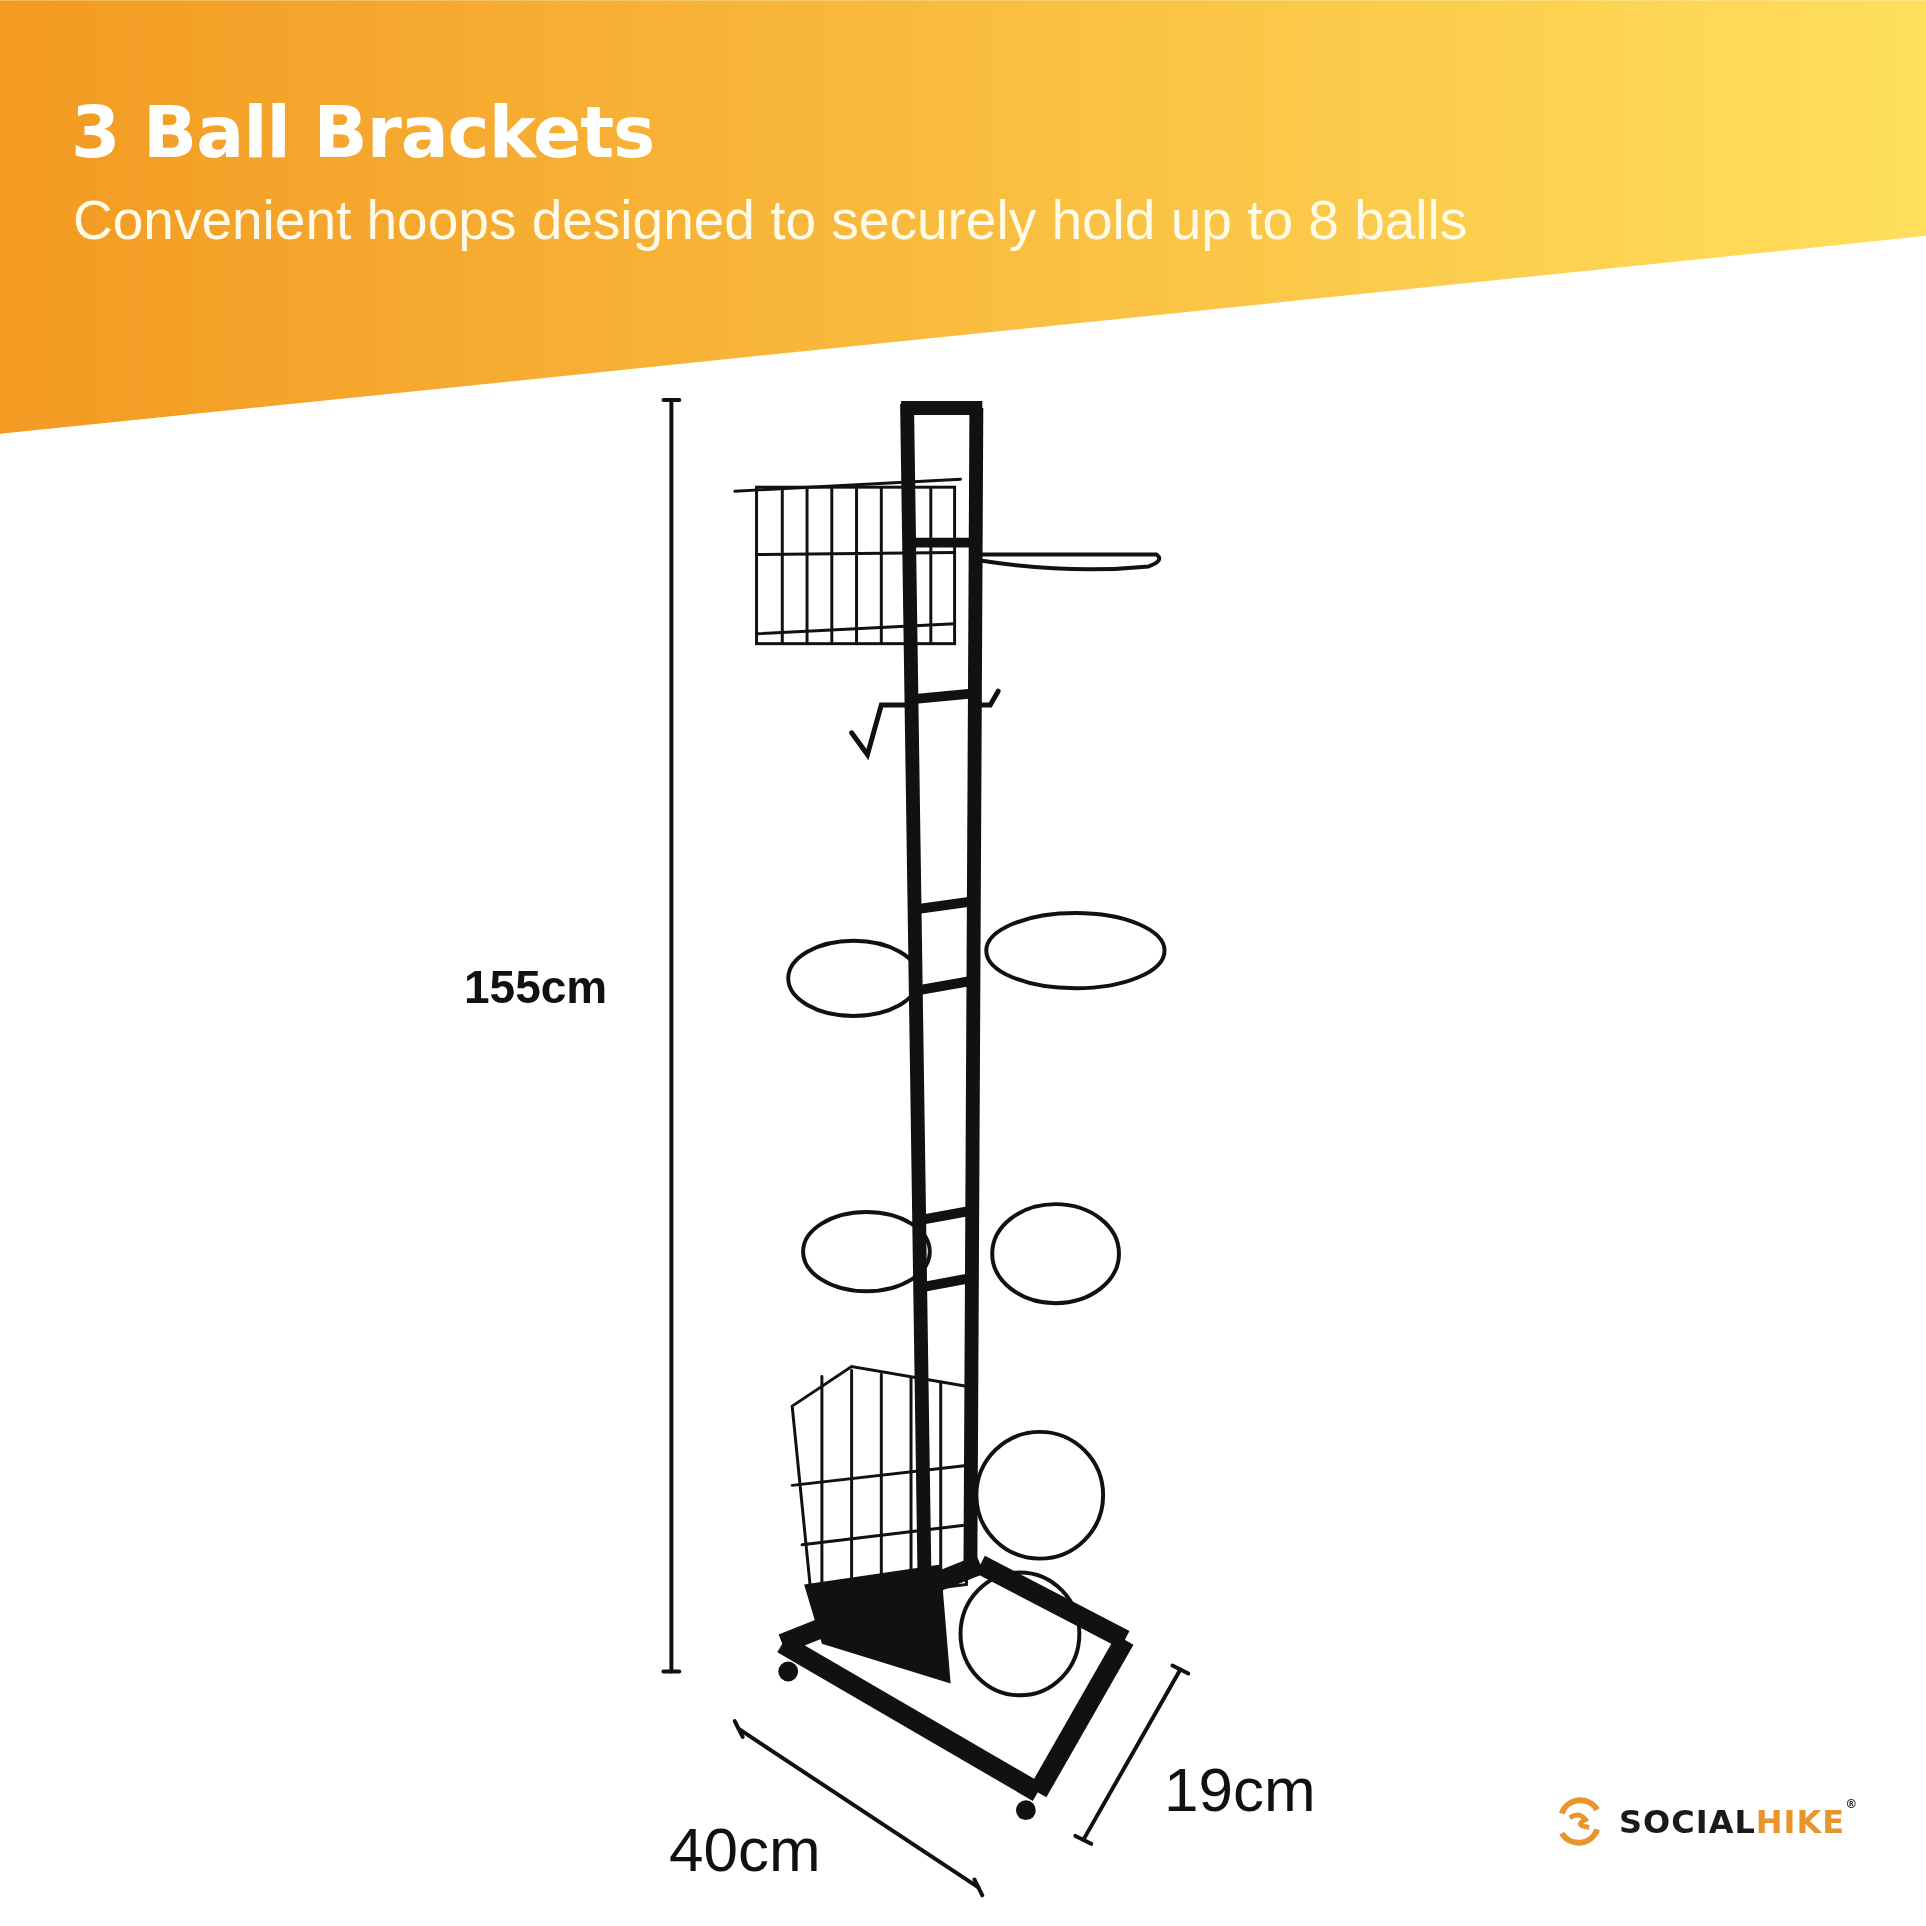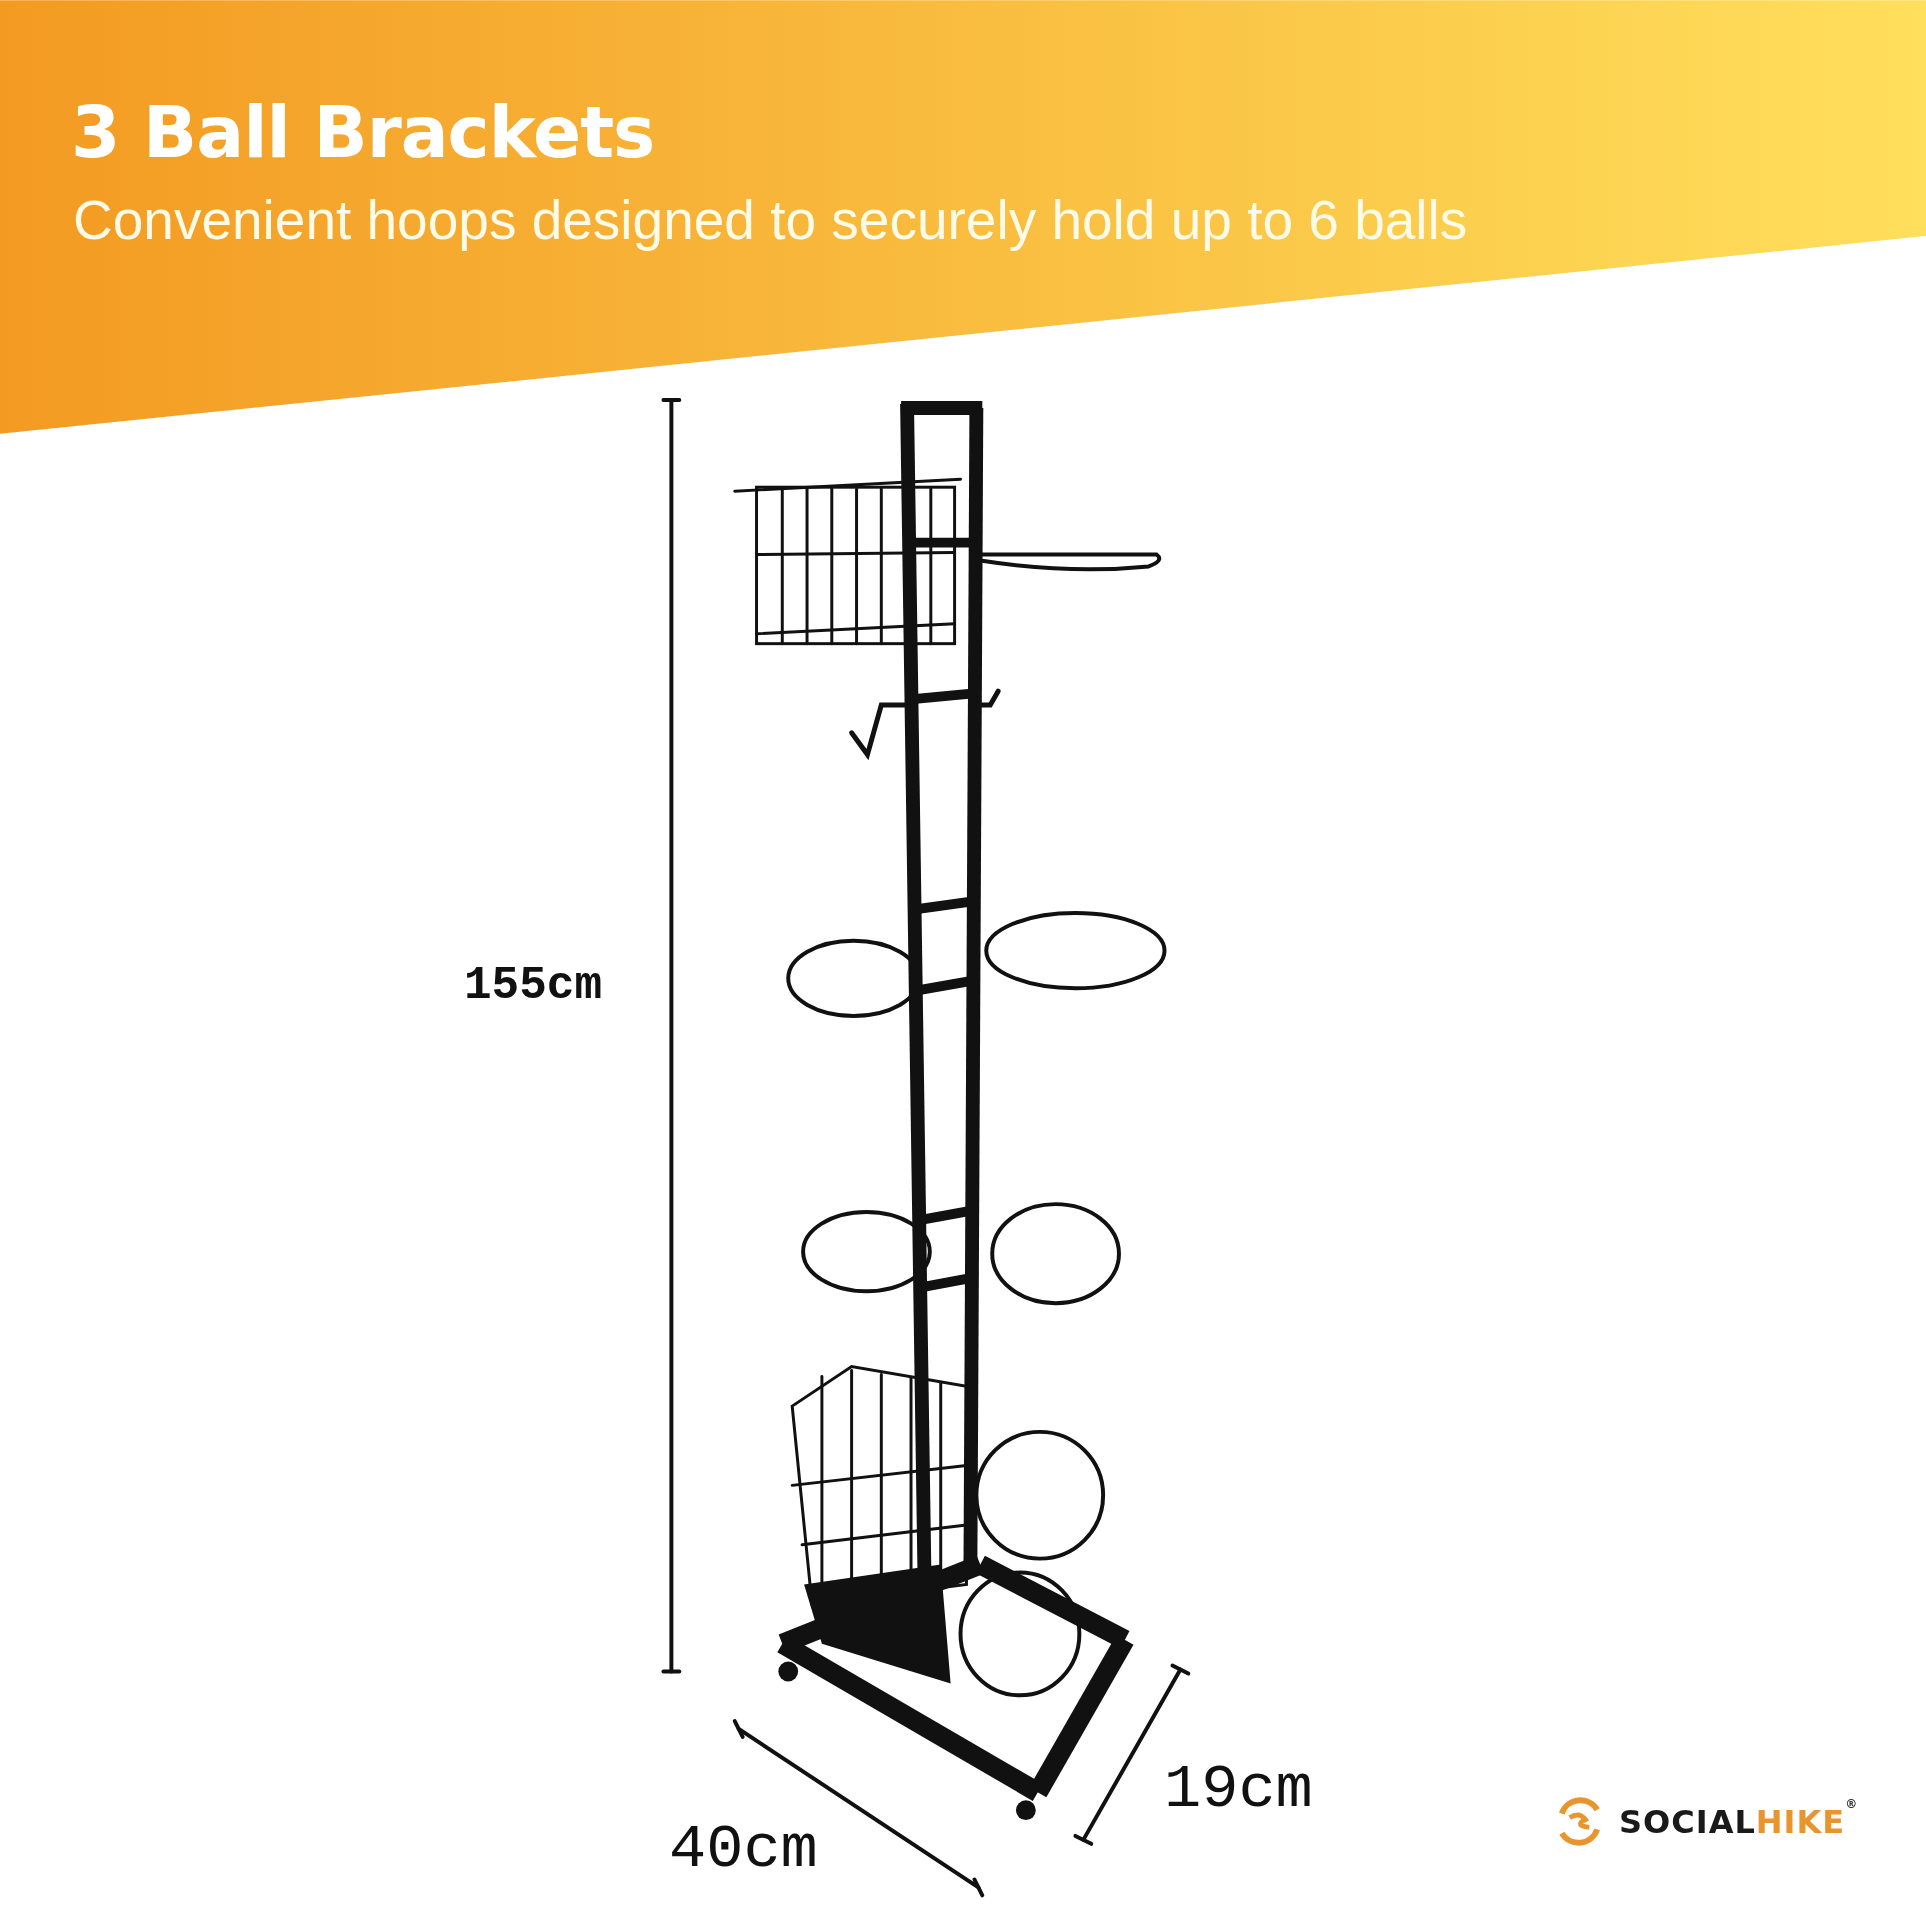--- a/index.html
+++ b/index.html
@@ -1,20 +1,20 @@
 <!DOCTYPE html>
 <html><head>
 <meta charset="utf-8">
 <style>
   html,body{margin:0;padding:0;}
   body{width:1927px;height:1927px;position:relative;overflow:hidden;background:#ffffff;font-family:"Liberation Sans",sans-serif;}
   .banner{position:absolute;left:0;top:0;width:1927px;height:436px;}
   .title{position:absolute;left:71px;top:91px;font-family:"DejaVu Sans",sans-serif;font-weight:bold;font-size:71px;color:#ffffff;letter-spacing:-1px;}
   .subtitle{position:absolute;left:73px;top:188px;font-size:55px;color:#fffbe8;}
-  .dim{position:absolute;font-family:Liberation Mono, monospace;color:#111;}
+  .dim{position:absolute;font-family:Liberation Sans, sans-serif;color:#111;}
   .dim.bold{font-weight:bold;font-size:46px;}
   .dim.reg{font-size:62px;}
   .logo{position:absolute;left:1552px;top:1794px;display:flex;align-items:center;}
   .logo-text{font-family:"DejaVu Sans",sans-serif;font-weight:bold;font-size:32px;letter-spacing:1px;margin-left:12px;}
   .logo-text .a{color:#1a1a1a;}
   .logo-text .b{color:#e8952e;}
   .reg-mark{font-size:12px;color:#333;vertical-align:top;position:relative;top:-6px;}
   svg.product{position:absolute;left:0;top:0;}
 </style>
 </head>
@@ -24,21 +24,21 @@
   <defs>
     <linearGradient id="g" x1="0" x2="1" y1="0" y2="0">
       <stop offset="0" stop-color="#f39a22"></stop>
       <stop offset="1" stop-color="#ffdf5c"></stop>
     </linearGradient>
   </defs>
   <polygon points="0,0 1946,0 1946,238 0,438" fill="url(#g)"></polygon>
 </svg>
 
 <div class="title">3 Ball Brackets</div>
-<div class="subtitle">Convenient hoops designed to securely hold up to 6 balls</div>
+<div class="subtitle">Convenient hoops designed to securely hold up to 8 balls</div>
 
 <svg class="product" width="1927" height="1927" viewBox="0 0 1946 1946" fill="none" stroke="#111" stroke-linecap="round">
 
   <g stroke-width="4">
     <line x1="678" y1="404" x2="678" y2="1688"></line>
     <line x1="670" y1="404" x2="686" y2="404"></line>
     <line x1="670" y1="1688" x2="686" y2="1688"></line>
   </g>
 
   <g stroke-width="4">

